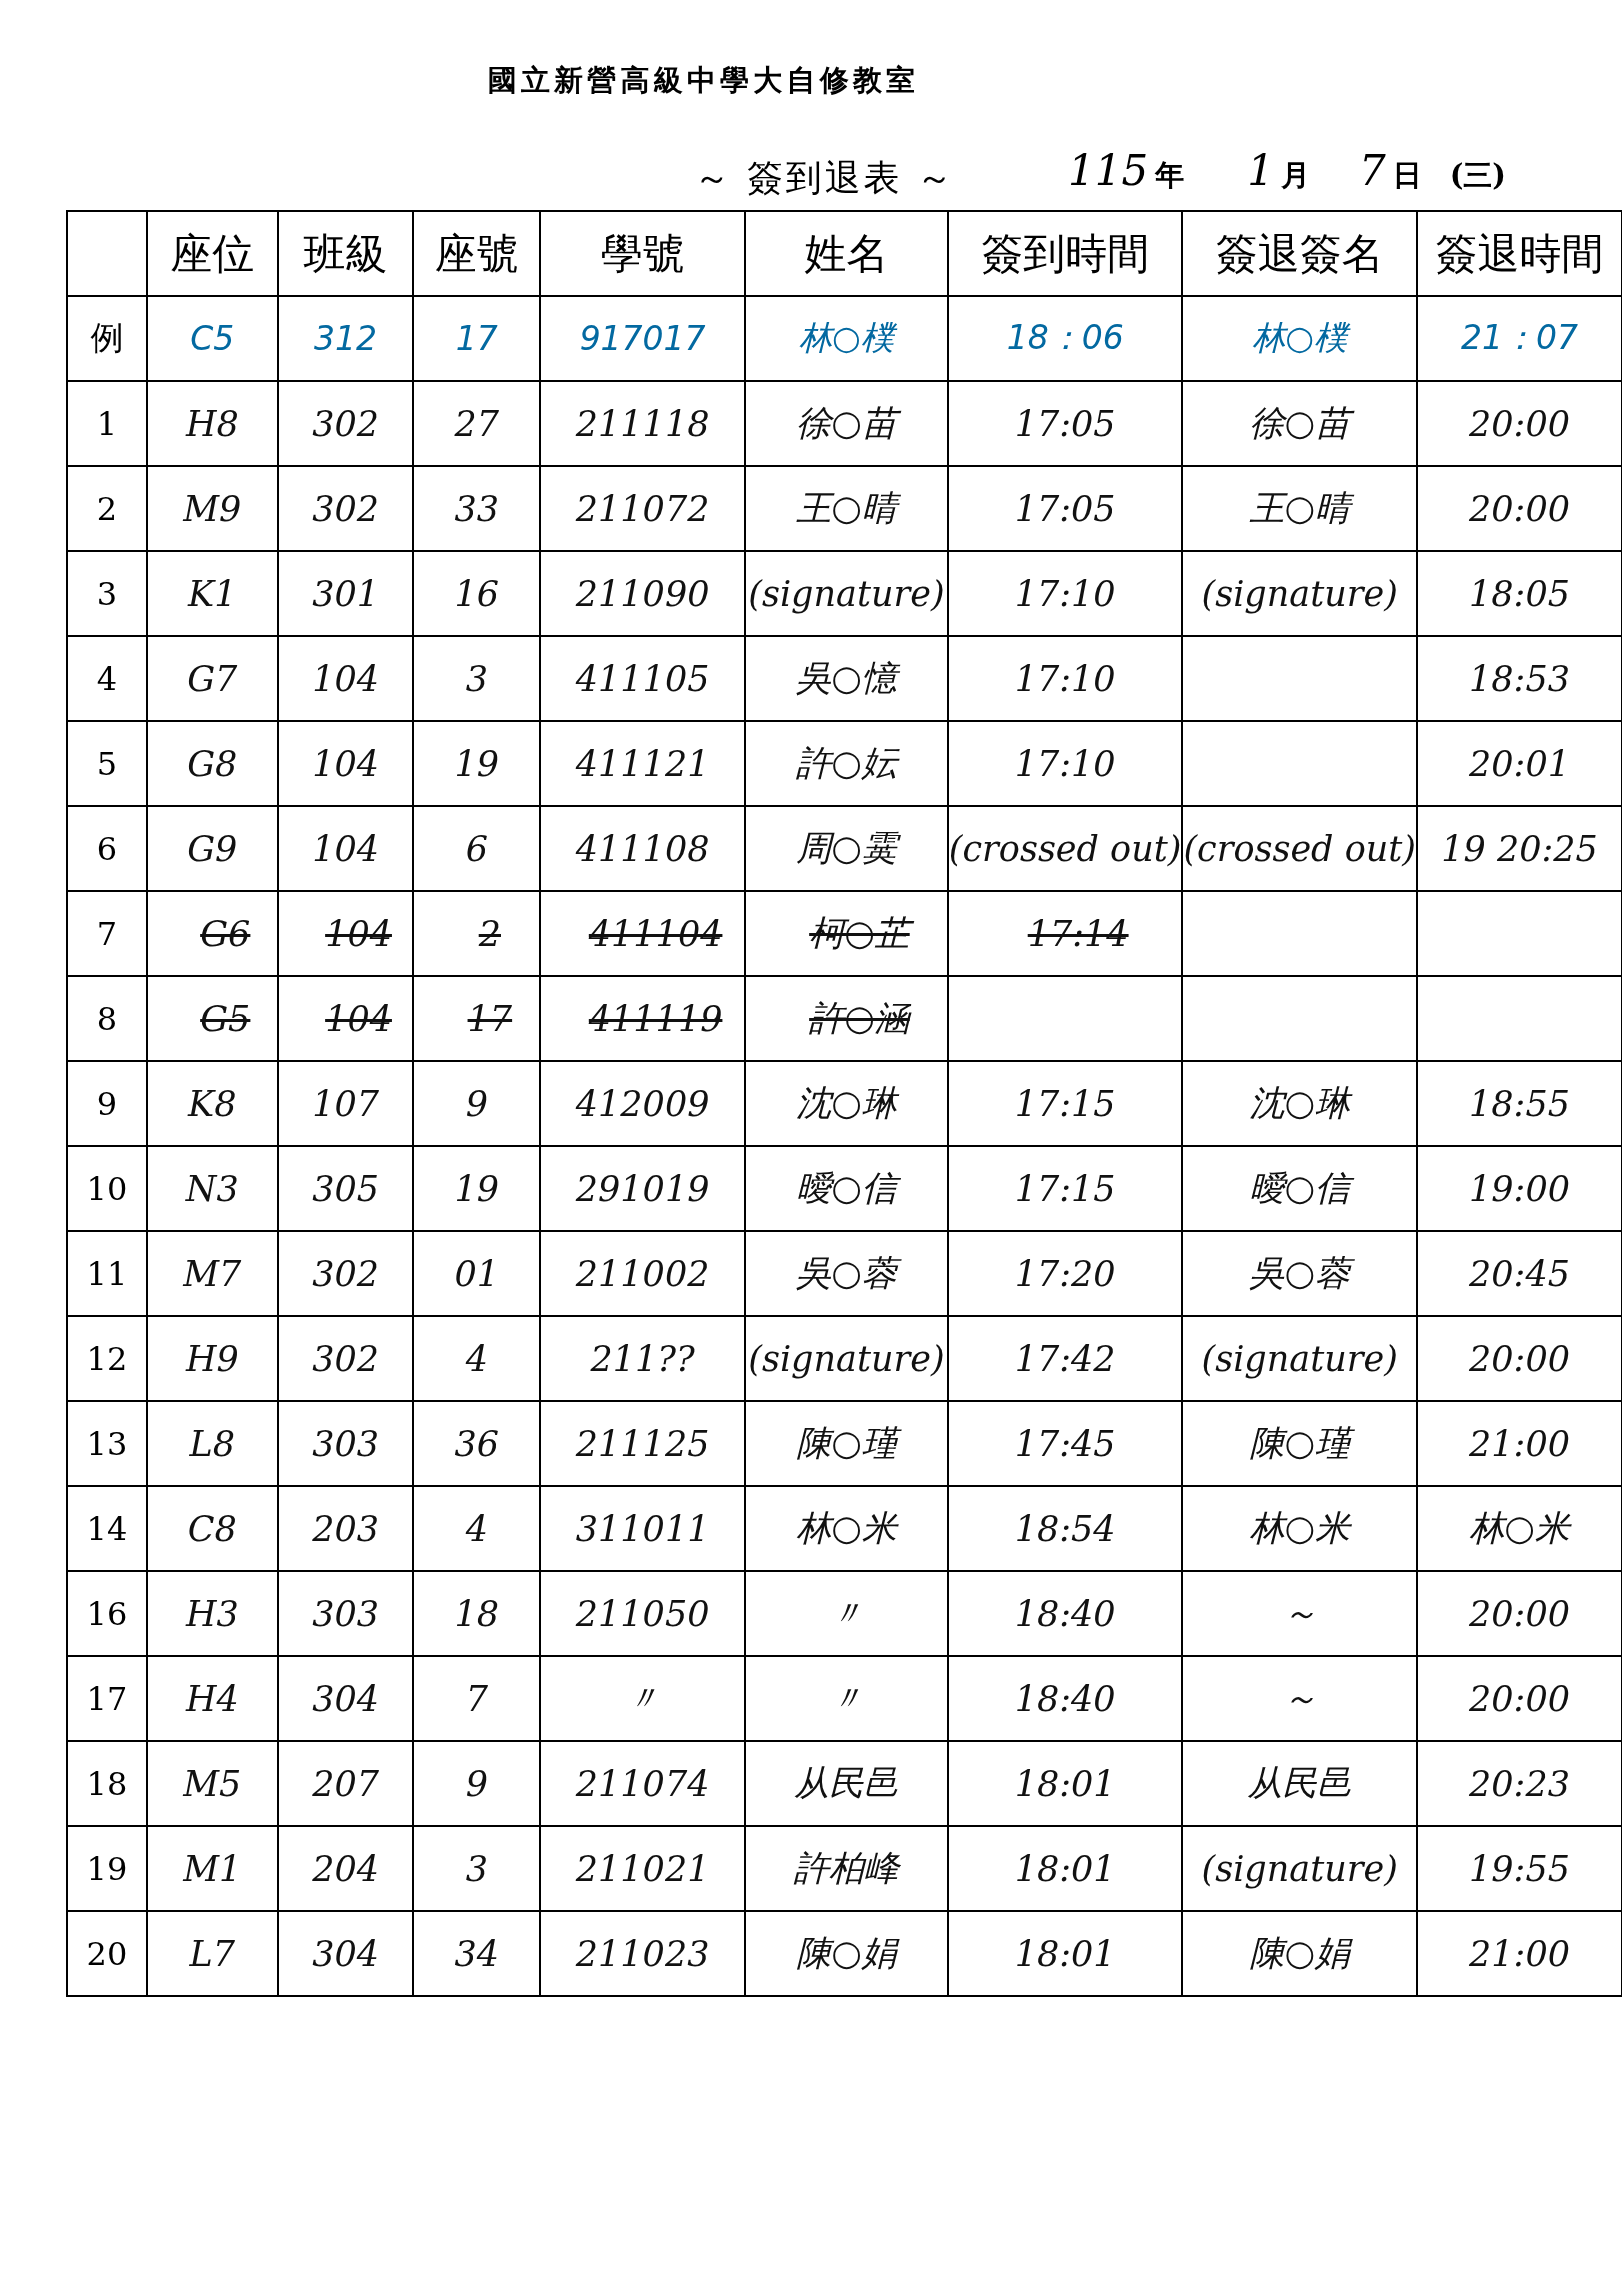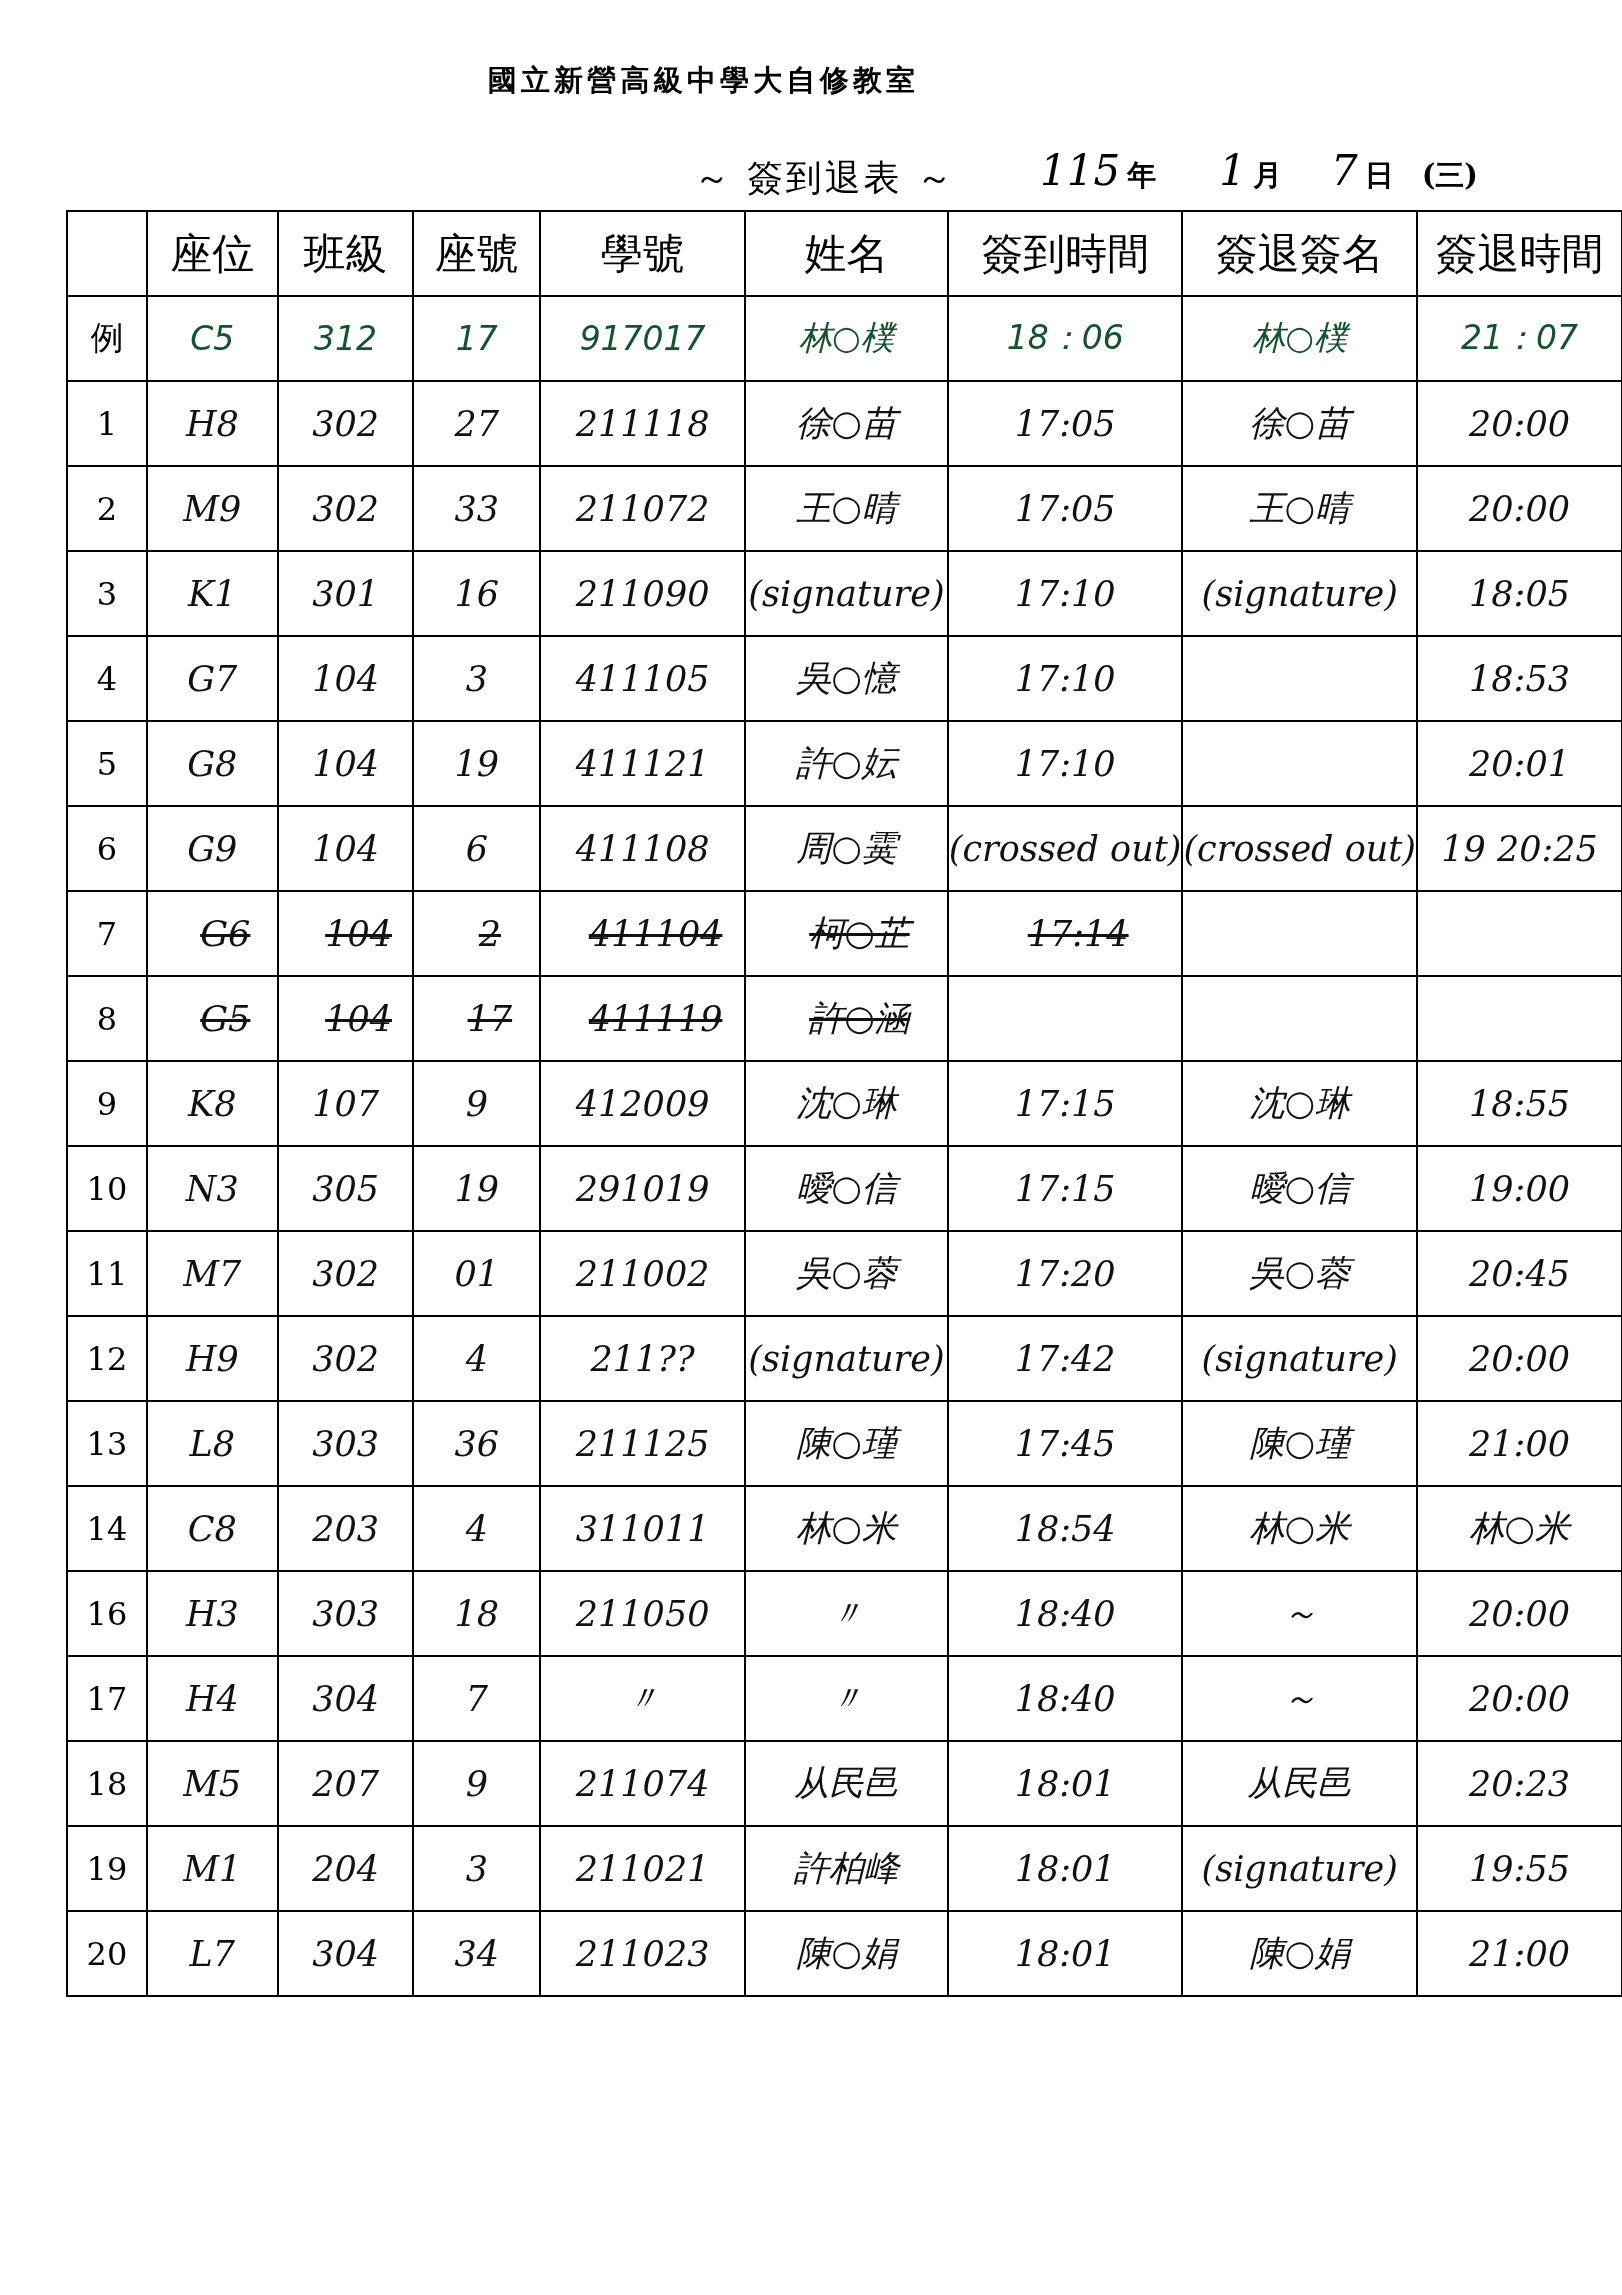--- a/index.html
+++ b/index.html
@@ -1,29 +1,29 @@
 <!DOCTYPE html>
 <html style="font-size:11px"><head>
 <meta charset="utf-8">
 <style>
   html,body{margin:0;padding:0;background:#fff;}
   body{width:1623px;height:2295px;position:relative;overflow:hidden;font-family:"DejaVu Sans",sans-serif;color:#000;}
   .title{position:absolute;left:0;width:1407px;top:61px;text-align:center;font-family:"DejaVu Serif",serif;font-weight:bold;font-size:29px;letter-spacing:4.2px;}
   .subtitle{position:absolute;top:154px;left:694px;font-family:"DejaVu Serif",serif;font-size:36px;letter-spacing:2.8px;}
-  .date{position:absolute;top:146px;left:1040px;font-size:36px;font-family:"DejaVu Sans",sans-serif;display:flex;gap:0;align-items:baseline;}
+  .date{position:absolute;top:146px;left:1068px;font-size:36px;font-family:"DejaVu Sans",sans-serif;display:flex;gap:0;align-items:baseline;}
   .date .hw{font-family:"DejaVu Serif",serif;font-style:italic;font-weight:300;font-size:42px;}
   .date .lbl{font-family:"DejaVu Serif",serif;font-weight:bold;font-size:29px;margin:0 21px 0 7px;}
   table{position:absolute;left:66px;top:210px;border-collapse:collapse;table-layout:fixed;}
   td,th{border:2.8px solid #000;text-align:center;vertical-align:middle;padding:0;overflow:hidden;white-space:nowrap;}
   th{height:83px;font-weight:normal;font-size:42px;font-family:"DejaVu Sans",sans-serif;}
   td{height:83px;font-size:35px;}
   td.idx{font-family:"DejaVu Serif",serif;font-size:32px;}
   td.hw{font-family:"DejaVu Serif",serif;font-style:italic;color:#111;}
   tr.example td{font-size:33px;}
-  tr.example td.hw{font-family:"DejaVu Sans",sans-serif;color:#14532d;}
+  tr.example td.hw{font-family:"DejaVu Sans",sans-serif;color:#0369a1;}
   .strike{text-decoration:line-through;text-decoration-thickness:2.8px;padding-left:26px;}
 </style>
 </head>
 <body>
 
 <div class="title">國立新營高級中學大自修教室</div>
 <div class="subtitle">～ 簽到退表 ～</div>
 <div class="date">
   <span class="hw">115</span>
   <span class="lbl">年</span>

